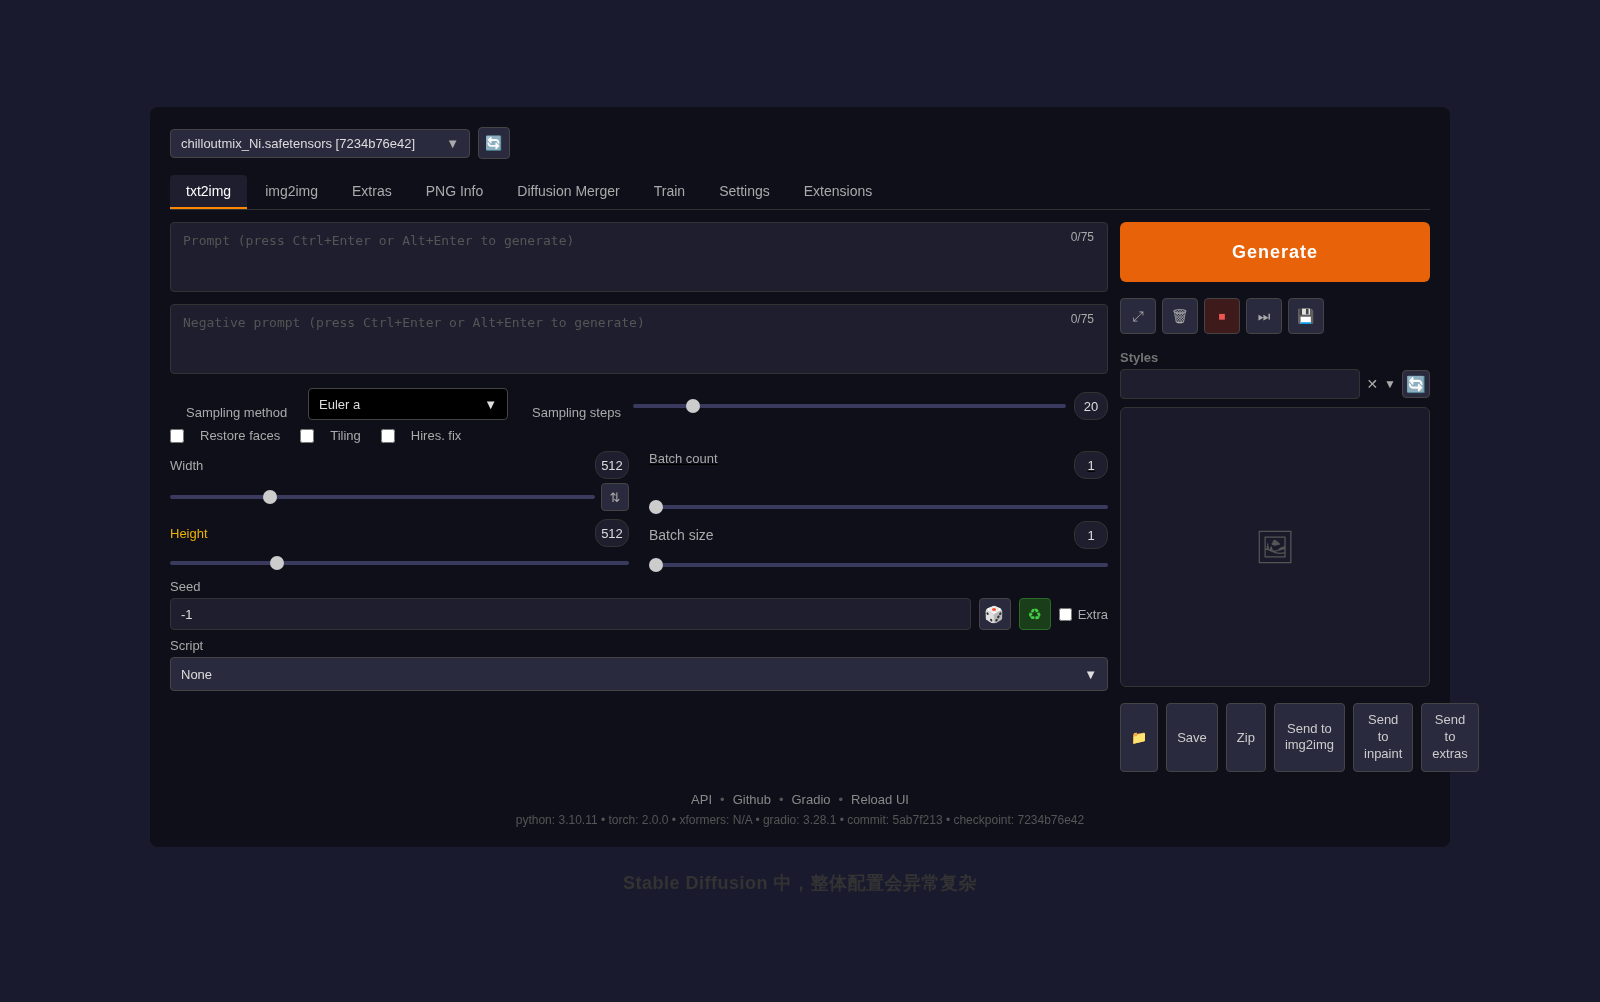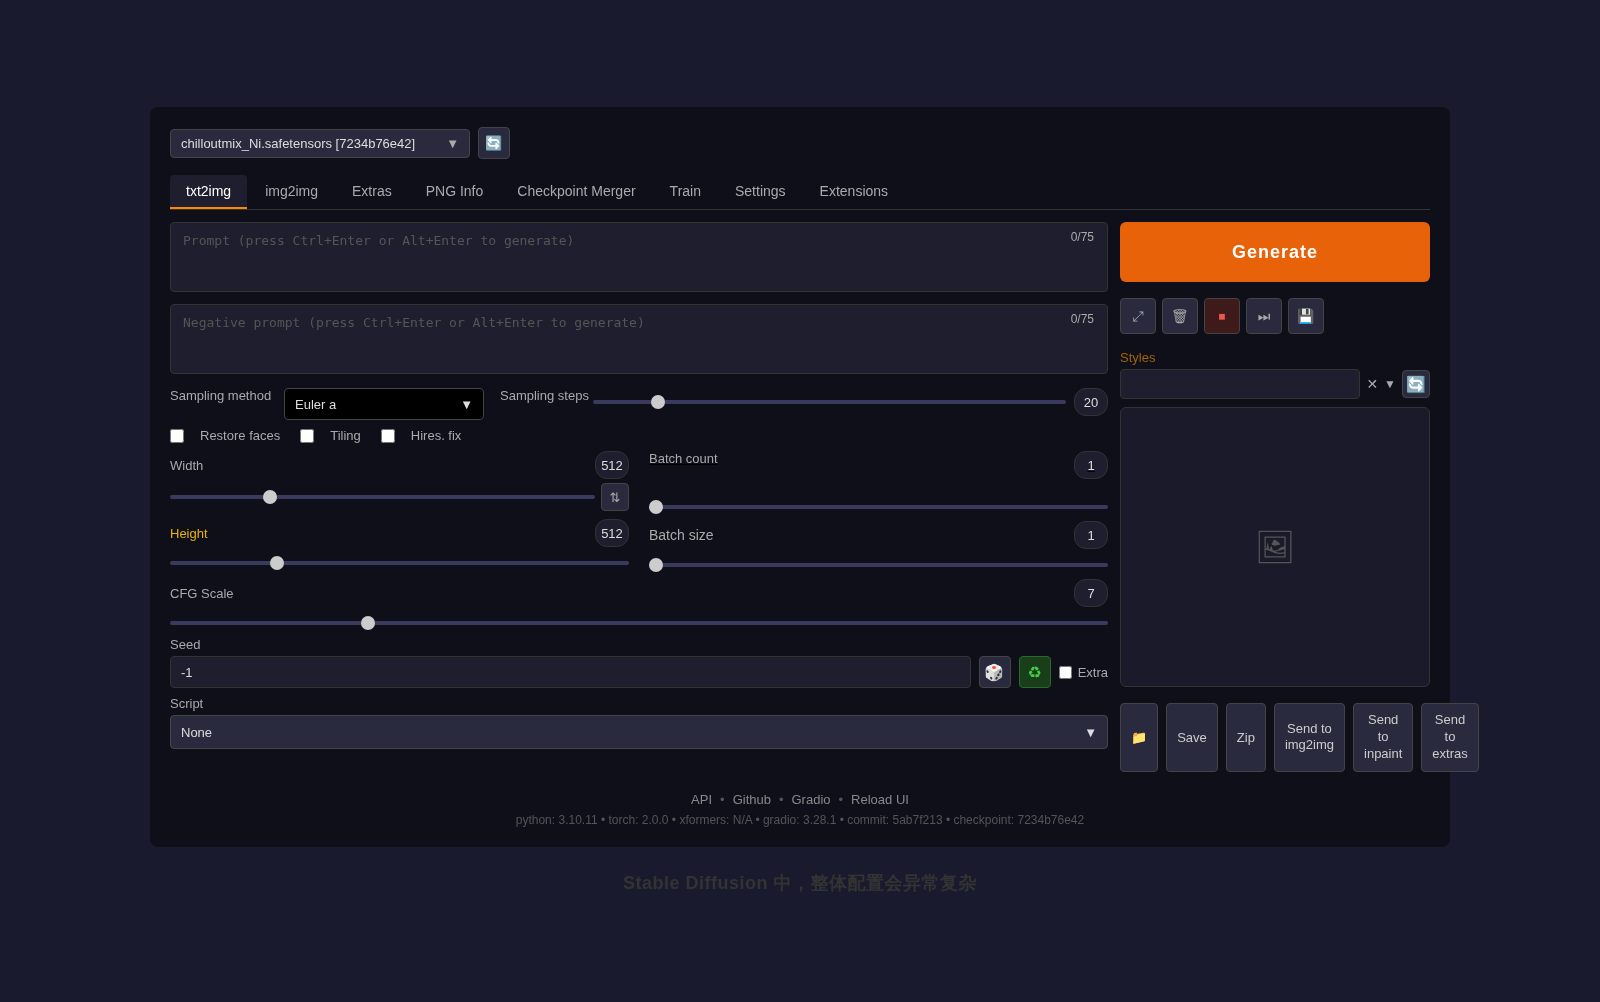--- a/index.html
+++ b/index.html
@@ -158,21 +158,21 @@
       display: flex;
       align-items: center;
       justify-content: center;
       cursor: pointer;
       font-size: 14px;
     }
     .tool-btn.dark-red { background: #3e1a1a; color: #e55; }
 
     
     .styles-section { margin-top: 8px; }
-    .styles-label { color: #a16207; font-size: 13px; margin-bottom: 4px; }
+    .styles-label { color: #737373; font-size: 13px; margin-bottom: 4px; font-weight: bold; }
     .styles-row {
       display: flex;
       align-items: center;
       gap: 6px;
     }
     .styles-input {
       flex: 1;
       background: #1e1e2e;
       border: 1px solid #333;
       border-radius: 4px;
@@ -438,41 +438,41 @@
       </div>
       <div class="icon-btn">🔄</div>
     </div>
   </div>
 
   <div class="tabs">
     <div class="tab active">txt2img</div>
     <div class="tab">img2img</div>
     <div class="tab">Extras</div>
     <div class="tab">PNG Info</div>
-    <div class="tab">Checkpoint Merger</div>
+    <div class="tab">Diffusion Merger</div>
     <div class="tab">Train</div>
     <div class="tab">Settings</div>
     <div class="tab">Extensions</div>
   </div>
 
   <div class="main-layout">
 
     <div class="left-panel">
 
       <div class="prompt-wrapper">
         <textarea class="prompt-area" placeholder="Prompt (press Ctrl+Enter or Alt+Enter to generate)" style=""></textarea>
         <div class="prompt-counter">0/75</div>
       </div>
 
       <div class="prompt-wrapper">
         <textarea class="prompt-area" placeholder="Negative prompt (press Ctrl+Enter or Alt+Enter to generate)" style=""></textarea>
         <div class="prompt-counter">0/75</div>
       </div>
 
-      <div style="display:flex; align-items:flex-start; gap:4px; margin:10px 0 8px 0;">
+      <div style="display:flex; align-items:flex-end; gap:12px; margin:10px 0 8px 16px;">
         <div style="color:#aaa;font-size:13px;min-width:110px;">Sampling method</div>
         <div class="method-dropdown">
           <span>Euler a</span>
           <span>▼</span>
         </div>
         <div style="color:#aaa;font-size:13px;margin-left:12px;">Sampling steps</div>
         <div style="display:flex;align-items:center;gap:8px;flex:1;">
           <input type="range" min="1" max="150" value="20" style="flex: 1 1 0%;">
           <div class="num-box">20</div>
         </div>
@@ -529,27 +529,20 @@
           <div>
             <div style="display:flex;align-items:center;justify-content:space-between;margin-bottom:4px;">
               <span style="color:#aaa;font-size:14px;">Batch size</span>
               <div class="num-box">1</div>
             </div>
             <input type="range" min="1" max="8" value="1" style="width: 100%;">
           </div>
         </div>
       </div>
 
-      <div class="cfg-row">
-        <div style="display:flex;align-items:center;justify-content:space-between;margin-bottom:4px;">
-          <span style="color:#aaa;font-size:13px;">CFG Scale</span>
-          <div class="num-box">7</div>
-        </div>
-        <input type="range" min="1" max="30" value="7" style="width: 100%;">
-      </div>
 
       <div style="margin:8px 0 4px 0;">
         <div style="color:#aaa;font-size:13px;margin-bottom:4px;">Seed</div>
         <div style="display:flex;align-items:center;gap:8px;">
           <input type="text" class="seed-input" value="-1" style="">
           <div class="seed-dice-btn">🎲</div>
           <div class="seed-recycle-btn">♻</div>
           <label class="seed-extra-label">
             <input type="checkbox" style="">
             <span>Extra</span>

